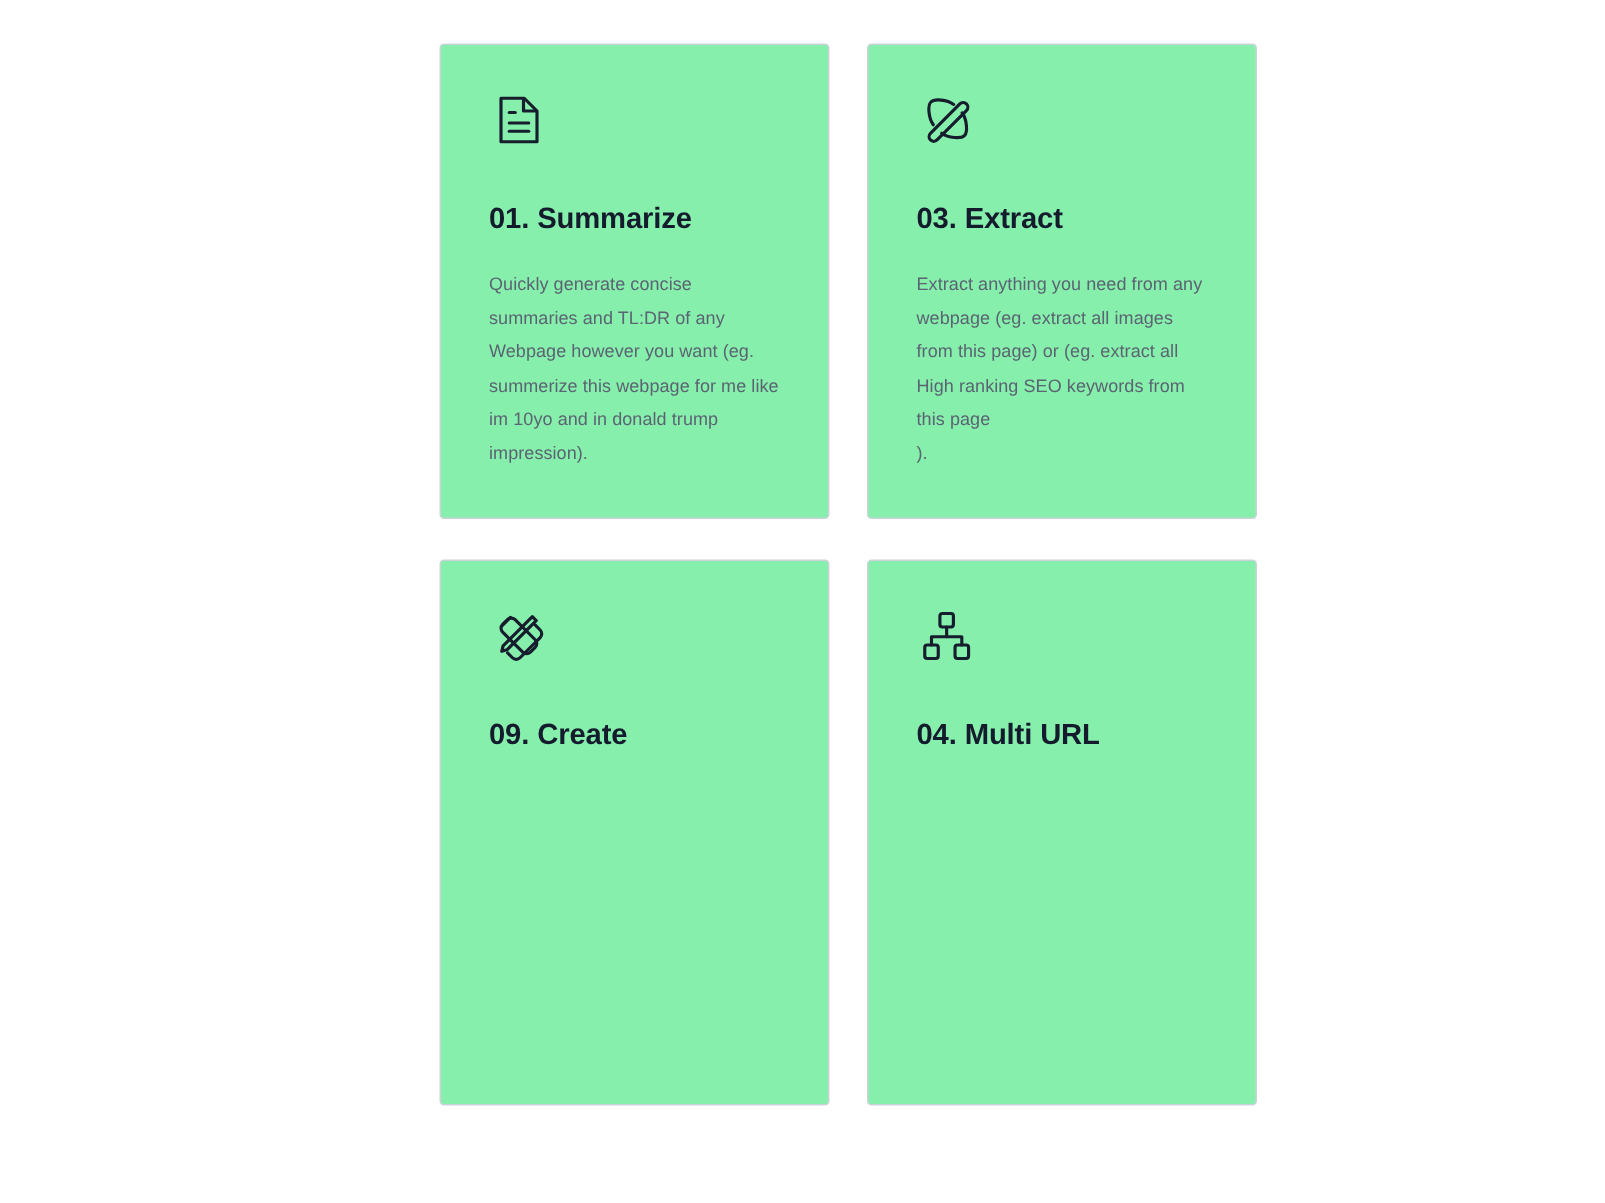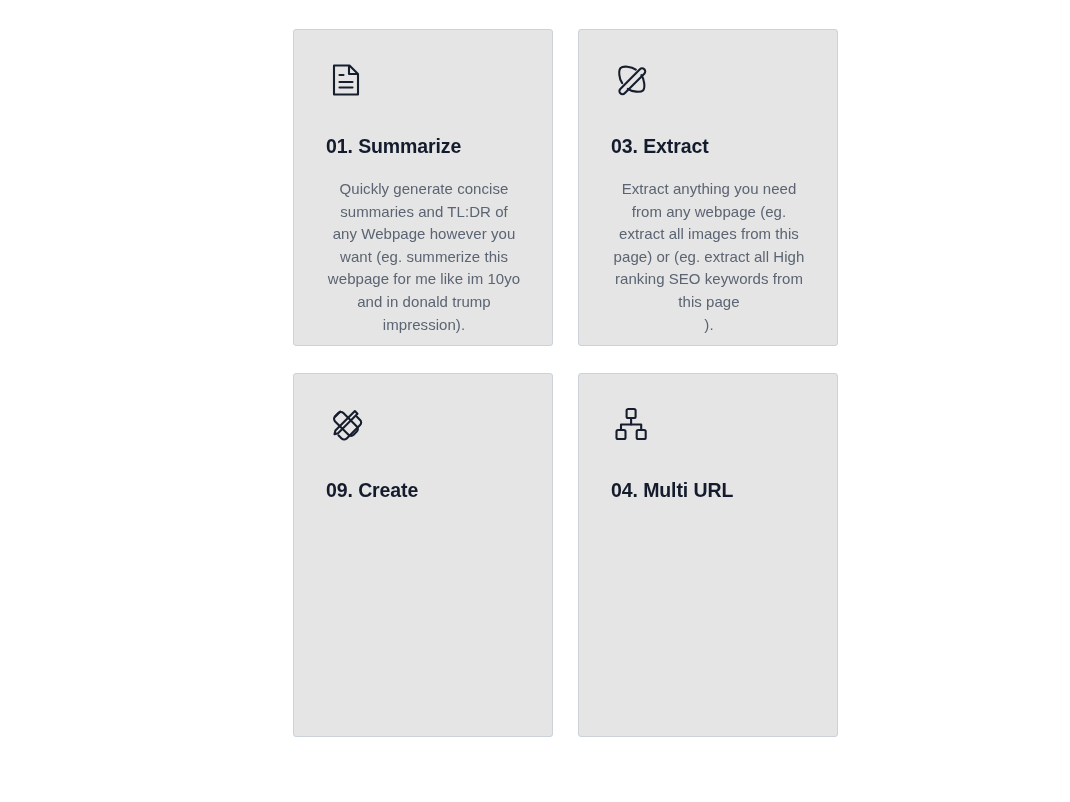--- a/index.html
+++ b/index.html
@@ -24,21 +24,21 @@
     grid-template-columns: 260px 260px;
     grid-template-rows: 317px 364px;
     column-gap: 25px;
     row-gap: 27px;
   }
 
   .feature-card {
     box-sizing: border-box;
     border: 1px solid #ccd2da;
     border-radius: 3px;
-    background: #e5e5e5;
+    background: #86efac;
     padding: 30px 32px 0 32px;
     overflow: hidden;
   }
 
   .card-icon {
     height: 52px;
     display: block;
     color: #161e2e;
   }
   .card-icon svg {
@@ -55,27 +55,26 @@
     line-height: 24px;
     letter-spacing: -0.1px;
     color: #131b2c;
     margin-top: 22px;
   }
 
   .card-body {
     margin: 0;
     padding: 0;
     margin-top: 20px;
-    font-size: 15px;
+    font-size: 12px;
     line-height: 22.6px;
     color: #5b6472;
     letter-spacing: 0.05px;
     width: 196px;
     white-space: pre-line;
-    text-align: center;
   }
 </style>
 </head>
 <body>
 
 <div class="feature-grid">
 
   <div class="feature-card">
     <span class="card-icon">
       <svg viewBox="0 0 40 40" fill="none" xmlns="http://www.w3.org/2000/svg">

